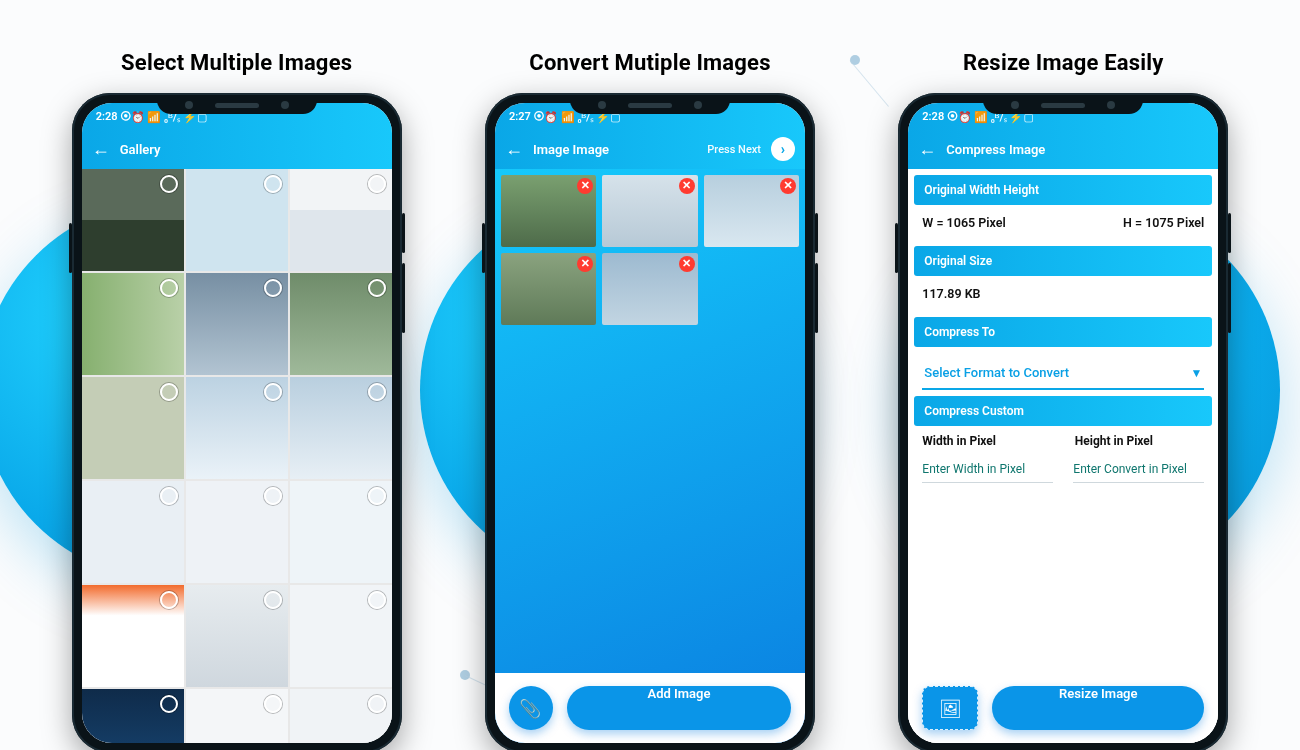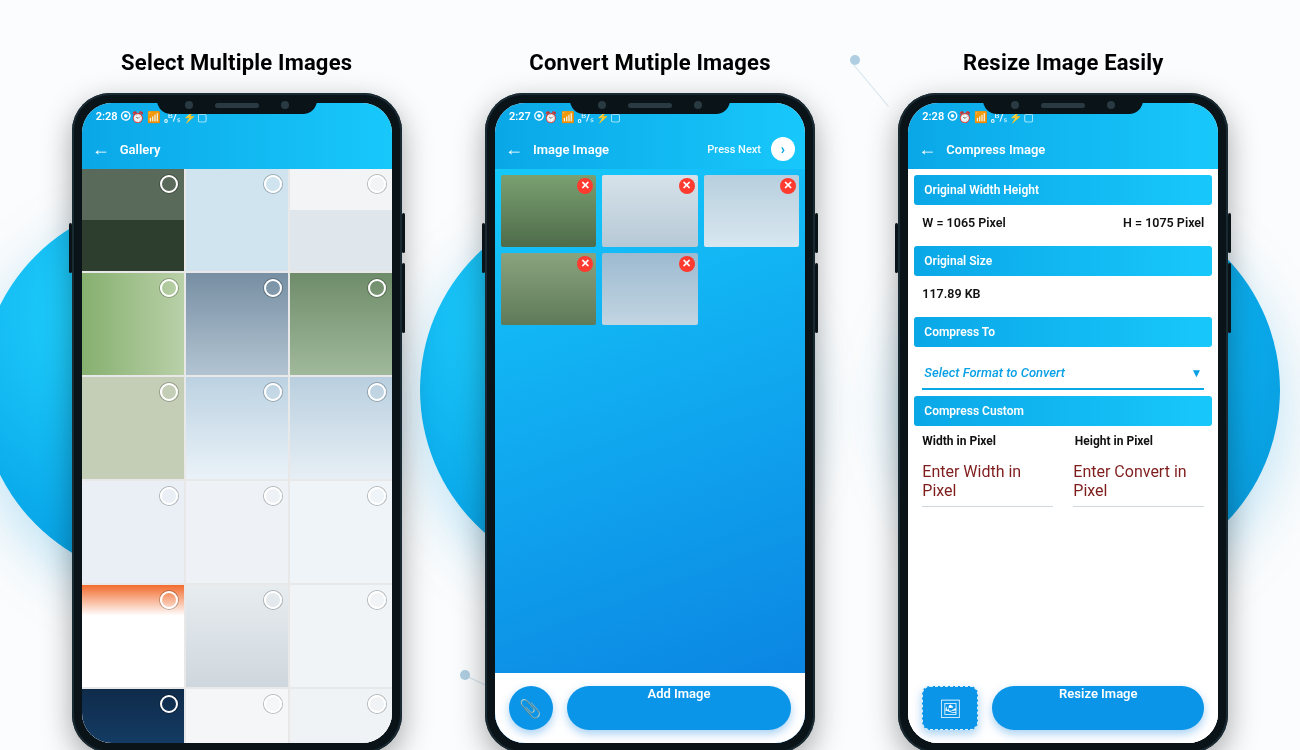--- a/index.html
+++ b/index.html
@@ -71,26 +71,26 @@
   .s5{background:linear-gradient(#9dbad0,#c2d5e2);}
 
   .bottom-bar{position:absolute;left:0;right:0;bottom:0;height:70px;background:#fff;display:flex;align-items:center;padding:0 14px;gap:14px;}
   .fab{width:44px;height:44px;border-radius:50%;background:#0a95e8;color:#fff;display:flex;align-items:center;justify-content:center;font-size:18px;box-shadow:0 4px 10px rgba(0,120,220,.35);}
   .pill{flex:1;height:44px;border-radius:22px;background:#0a95e8;color:#fff;display:flex;align-items:flex-start;justify-content:center;font-size:13px;font-weight:600;box-shadow:0 4px 10px rgba(0,120,220,.35);}
 
   
   .form{height:calc(100% - 66px);background:#fff;overflow:hidden;position:relative;padding-bottom:110px;}
   .section-h{background:linear-gradient(90deg,#0aa7e7,#18c8fb);color:#fff;font-size:12px;font-weight:600;padding:8px 10px;margin:6px 6px 0 6px;border-radius:3px;}
   .section-b{padding:10px 14px;font-size:12.5px;font-weight:600;color:#111;display:flex;justify-content:space-between;}
-  .dropdown{margin:12px 14px 6px 14px;border-bottom:2px solid #0aa7e7;padding:6px 2px 8px 2px;display:flex;justify-content:space-between;align-items:flex-end;color:#0aa0e5;font-size:13px;font-weight:500;font-style:italic;}
+  .dropdown{margin:12px 14px 6px 14px;border-bottom:2px solid #0aa7e7;padding:6px 2px 8px 2px;display:flex;justify-content:space-between;align-items:flex-end;color:#0aa0e5;font-size:13px;font-weight:500;}
   .dropdown .caret{color:#0aa0e5;font-size:12px;}
   .lbl-row{display:flex;padding:8px 14px 4px 14px;gap:23px;font-size:12px;font-weight:700;color:#111;}
   .lbl-row span{flex:1;}
   .inp-row{display:flex;padding:4px 14px 0 14px;gap:20px;}
-  .inp{flex:1;border:none;border-bottom:1.5px solid #cfd8dd;font-size:16px;color:#7f1d1d;padding:6px 0;}
+  .inp{flex:1;border:none;border-bottom:1.5px solid #cfd8dd;font-size:12px;color:#0f766e;padding:6px 0;}
 
   .fab-sq{width:56px;height:44px;border-radius:8px;background:#0a95e8;border:1.5px dashed rgba(255,255,255,.85);display:flex;align-items:center;justify-content:center;color:#fff;font-size:18px;box-shadow:0 4px 10px rgba(0,120,220,.35);}
 
   
   .node{position:absolute;width:10px;height:10px;border-radius:50%;background:#8fbbd6;opacity:.7;z-index:0;}
   .line{position:absolute;height:1px;background:#b9d2e2;opacity:.6;z-index:0;}
 </style>
 </head>
 <body>
 

